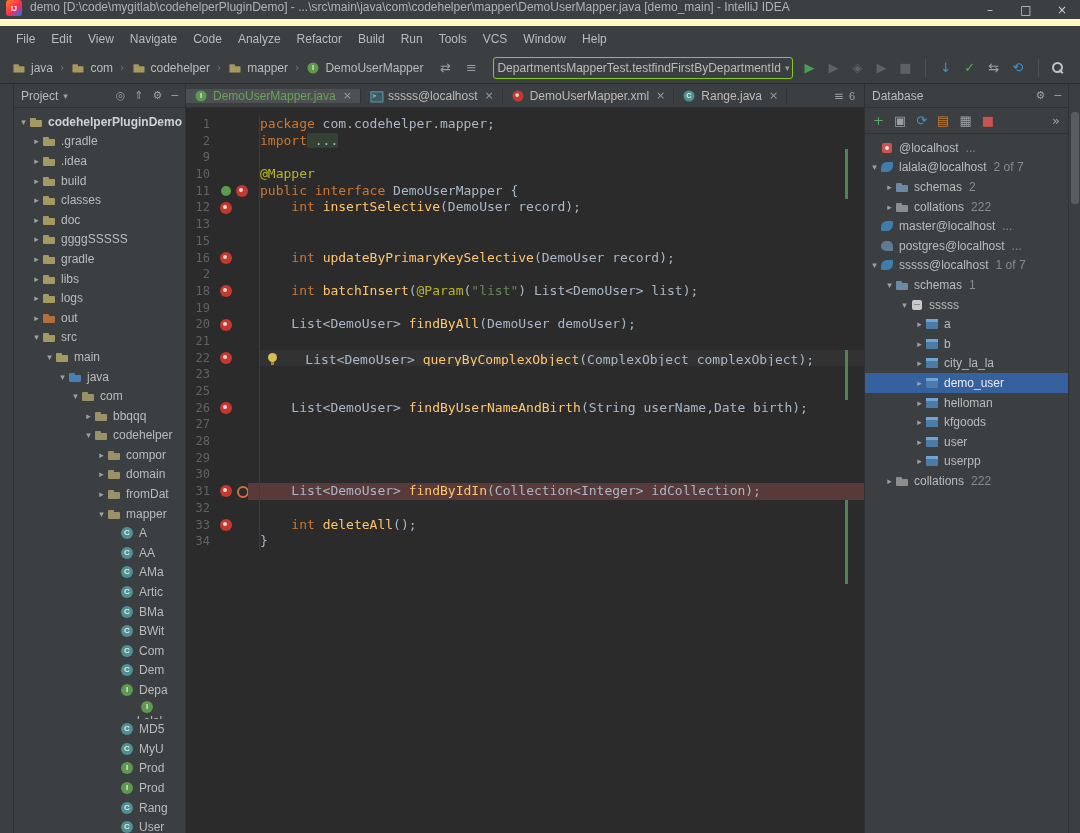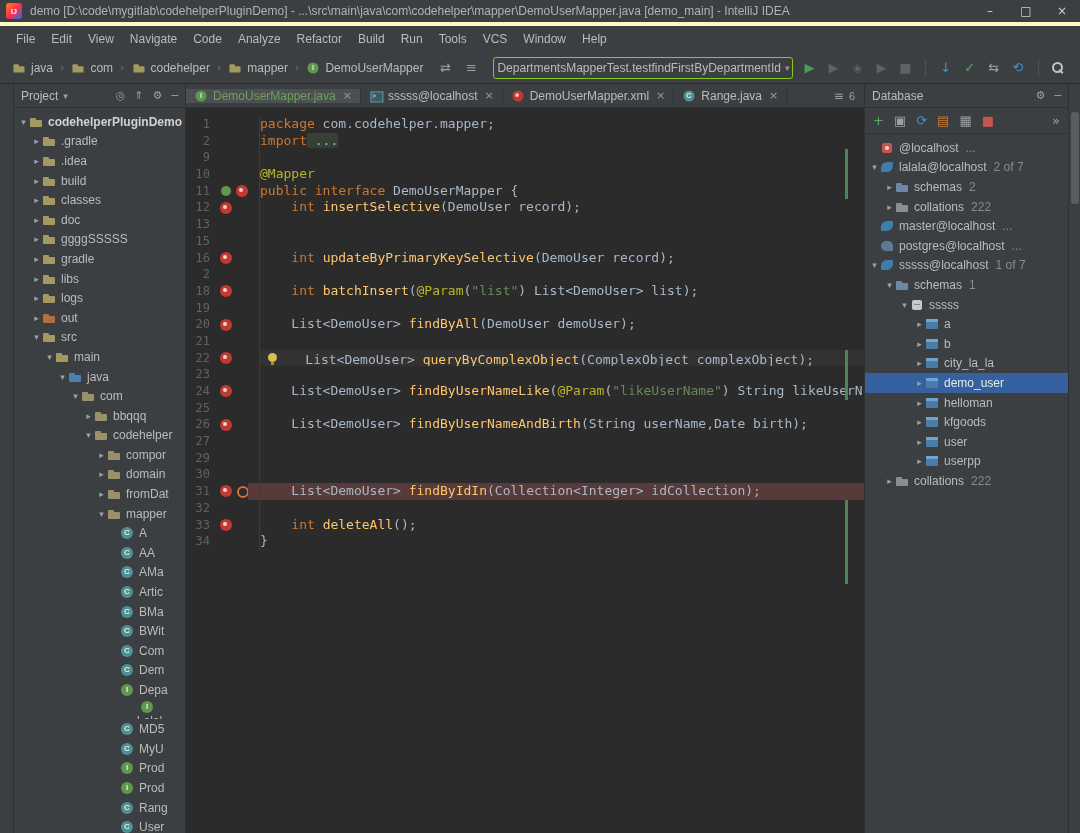--- a/index.html
+++ b/index.html
@@ -2,21 +2,21 @@
 <html><head>
 <meta charset="utf-8">
 <style>
   *{box-sizing:border-box;margin:0;padding:0;}
   html,body{width:1080px;height:833px;overflow:hidden;background:#2b2b2b;}
   body{font-family:"Liberation Sans",sans-serif;font-size:12px;color:#bbbbbb;}
   .glyph{font-family:"DejaVu Sans",sans-serif;}
   .window{width:1080px;height:833px;display:flex;flex-direction:column;background:#3c3f41;}
 
   
-  .titlebar{height:26px;flex:none;display:flex;align-items:center;gap:8px;padding-left:6px;background:#3c3f41;border-bottom:4px solid #fef9c3;}
+  .titlebar{height:26px;flex:none;display:flex;align-items:flex-start;gap:8px;padding-left:6px;background:#3c3f41;border-bottom:7px solid #fef9c3;}
   .logo{width:16px;height:16px;flex:none;border-radius:3px;background:linear-gradient(135deg,#fc801d,#fe2857 55%,#087cfa);color:#fff;font-size:7px;font-weight:bold;display:flex;align-items:center;justify-content:center;}
   .title-text{flex:1;color:#b2b2b2;white-space:nowrap;overflow:hidden;}
   .win-controls{display:flex;height:100%;flex:none;}
   .win-btn{width:36px;display:flex;align-items:center;justify-content:center;color:#d0d0d0;font-size:12px;}
 
   
   .menubar{height:26px;flex:none;display:flex;align-items:center;padding-left:8px;background:#3c3f41;}
   .menu-item{padding:3px 8px;color:#bbbbbb;}
 
   
@@ -552,43 +552,41 @@
               <span class="foldcol"></span>
               <span class="ctext"><span class="ic ic-bulb-icon bulb"></span><span class="tk-p">    List&lt;DemoUser&gt; </span><span class="tk-m">queryByComplexObject</span><span class="tk-p">(ComplexObject complexObject);</span></span>
             </div>
             <div class="code-line">
               <span class="lnum">23</span>
               <span class="gicons"></span>
               <span class="foldcol"></span>
               <span class="ctext"></span>
             </div>
             <div class="code-line">
-              <span class="lnum">24</span>
-              <span class="gicons">
-                <span class="ic ic-mybatis-icon"></span>
-              </span>
-              <span class="foldcol"></span>
-              <span class="ctext"><span class="tk-p">    List&lt;DemoUser&gt; </span><span class="tk-m">findByUserNameLike</span><span class="tk-p">(</span><span class="tk-a">@Param</span><span class="tk-p">(</span><span class="tk-s">"likeUserName"</span><span class="tk-p">) String likeUserN</span></span>
-            </div>
-            <div class="code-line">
               <span class="lnum">25</span>
               <span class="gicons"></span>
               <span class="foldcol"></span>
               <span class="ctext"></span>
             </div>
             <div class="code-line">
               <span class="lnum">26</span>
               <span class="gicons">
                 <span class="ic ic-mybatis-icon"></span>
               </span>
               <span class="foldcol"></span>
               <span class="ctext"><span class="tk-p">    List&lt;DemoUser&gt; </span><span class="tk-m">findByUserNameAndBirth</span><span class="tk-p">(String userName,Date birth);</span></span>
             </div>
             <div class="code-line">
               <span class="lnum">27</span>
+              <span class="gicons"></span>
+              <span class="foldcol"></span>
+              <span class="ctext"></span>
+            </div>
+            <div class="code-line">
+              <span class="lnum">28</span>
               <span class="gicons"></span>
               <span class="foldcol"></span>
               <span class="ctext"></span>
             </div>
             <div class="code-line">
               <span class="lnum">29</span>
               <span class="gicons"></span>
               <span class="foldcol"></span>
               <span class="ctext"></span>
             </div>

